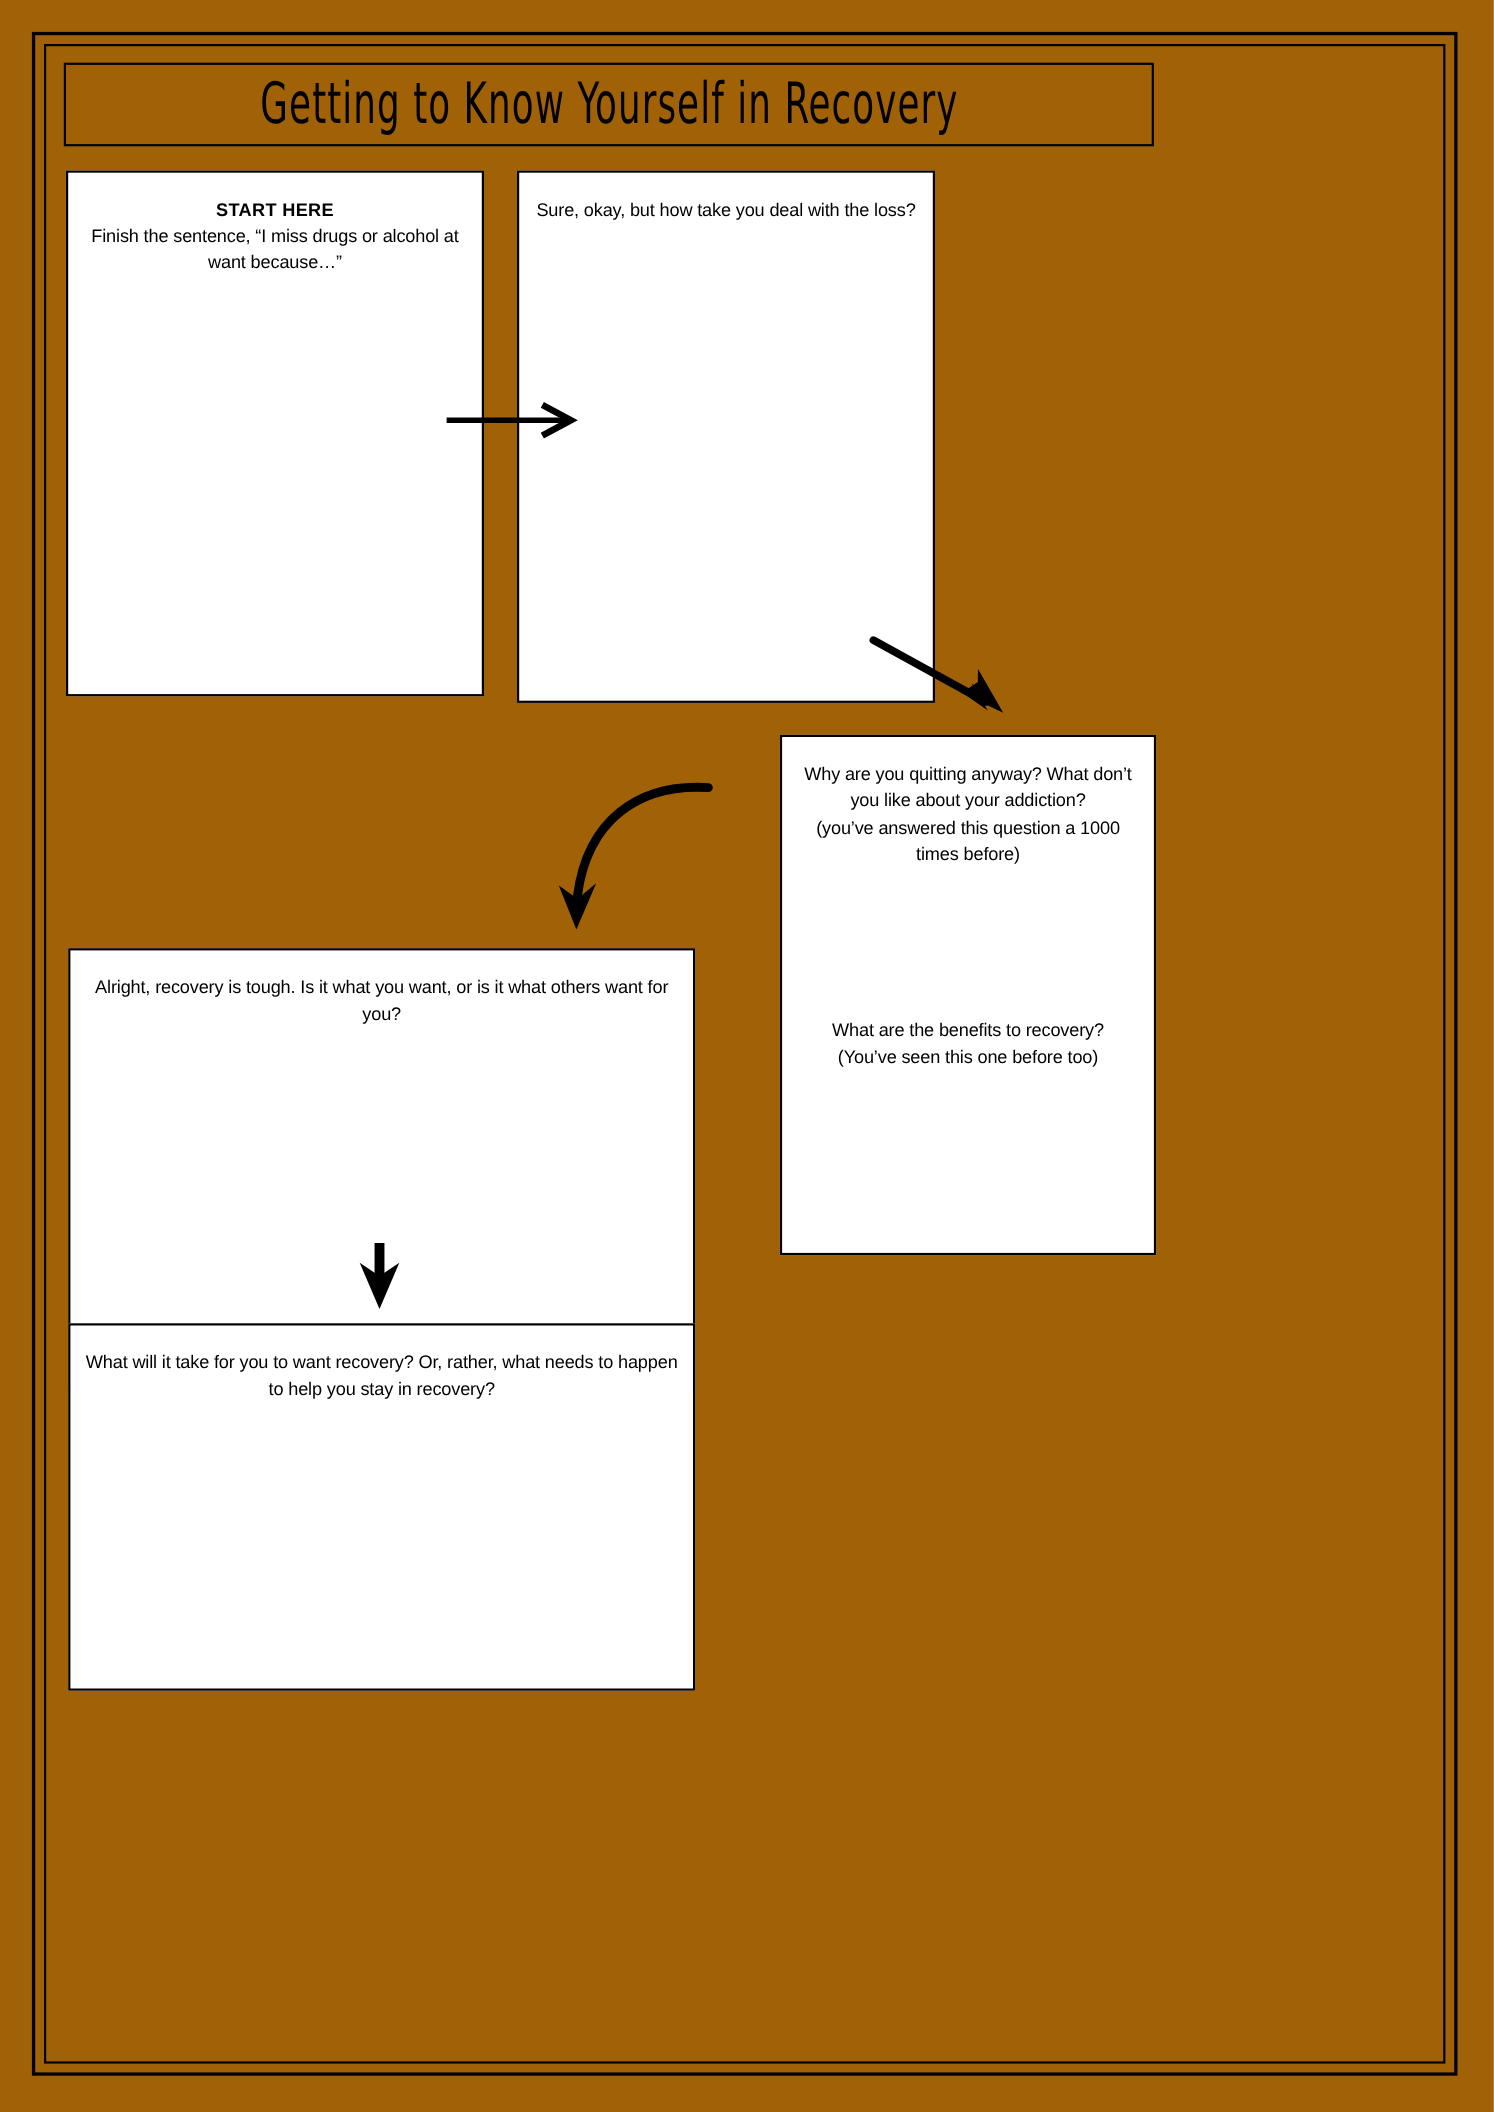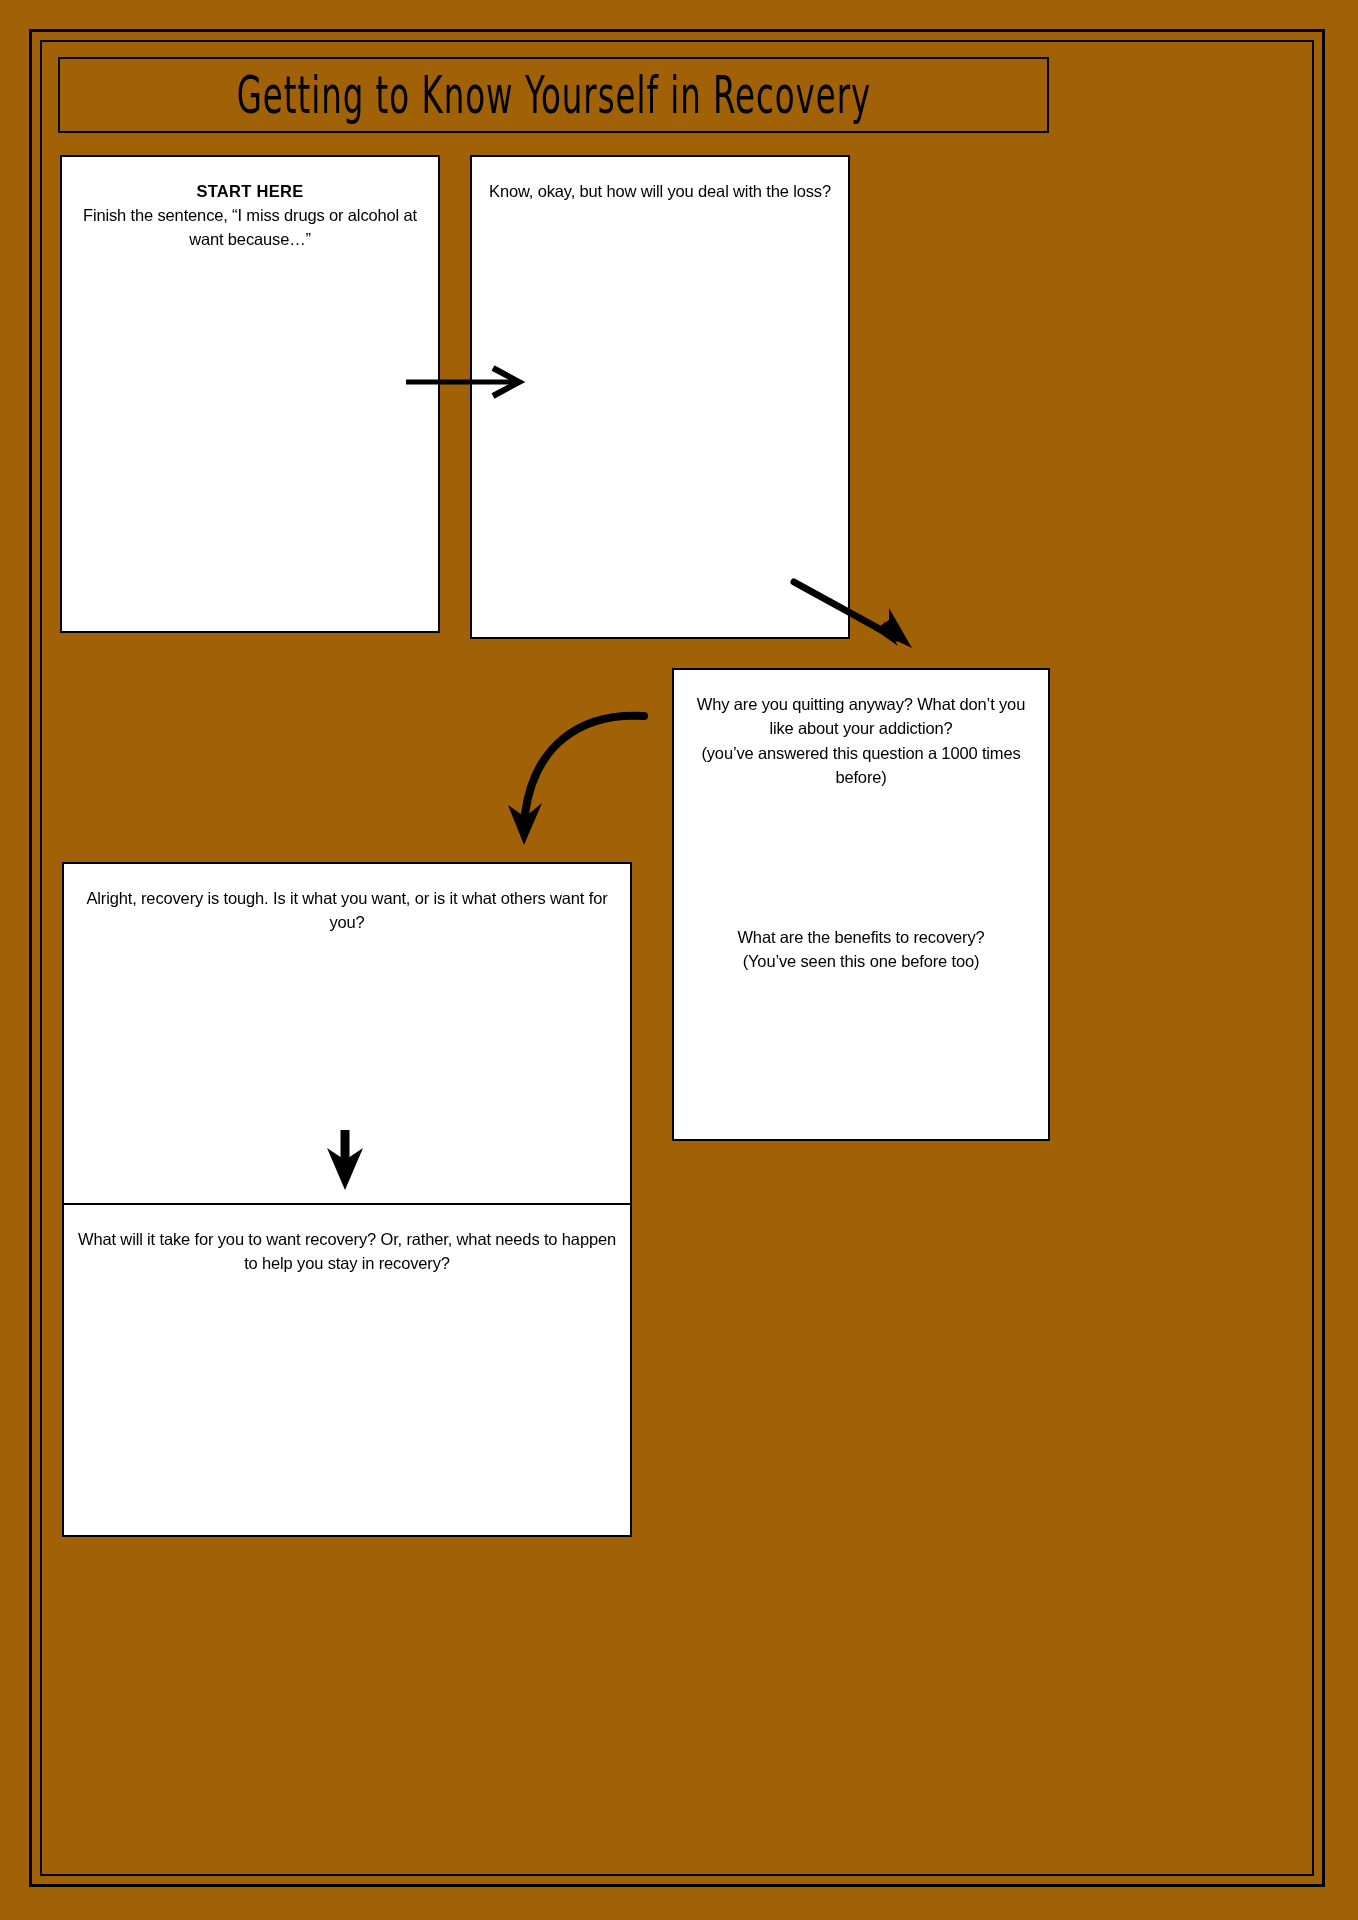--- a/index.html
+++ b/index.html
@@ -86,21 +86,21 @@
     font-weight: 400;
   }
   .prompt-text.bold-head {
     font-weight: 700;
     letter-spacing: 0.3px;
   }
 
   
   #box-start      { left: 60px;  top: 155px;  width: 380px;  height: 478px; }
   #box-loss       { left: 470px; top: 155px;  width: 380px;  height: 484px; }
-  #box-why        { left: 672px; top: 668px;  width: 378px;  height: 473px; }
+  #box-why        { left: 709px; top: 668px;  width: 342px;  height: 473px; }
   #box-tough      { left: 62px;  top: 862px;  width: 570px;  height: 401px; }
   #box-take       { left: 62px;  top: 1203px; width: 570px;  height: 334px; }
 
   #start-head { top: 22px; }
   #start-body { top: 46px; }
 
   #why-part-a { top: 22px; }
   #why-part-b { top: 255px; }
 
   
@@ -124,21 +124,21 @@
   <div id="title-box">
     <div id="title-text">Getting to Know Yourself in Recovery</div>
   </div>
 
   <div class="prompt-box" id="box-start">
     <div class="prompt-text bold-head" id="start-head">START HERE</div>
     <div class="prompt-text" id="start-body">Finish the sentence, “I miss drugs or alcohol at want because…”</div>
   </div>
 
   <div class="prompt-box" id="box-loss">
-    <div class="prompt-text">Know, okay, but how will you deal with the loss?</div>
+    <div class="prompt-text">Sure, okay, but how take you deal with the loss?</div>
   </div>
 
   <div class="prompt-box" id="box-why">
     <div class="prompt-text" id="why-part-a">Why are you quitting anyway? What don’t you like about your addiction?<br>(you’ve answered this question a 1000 times before)</div>
     <div class="prompt-text" id="why-part-b">What are the benefits to recovery?<br>(You’ve seen this one before too)</div>
   </div>
 
   <div class="prompt-box" id="box-tough">
     <div class="prompt-text">Alright, recovery is tough. Is it what you want, or is it what others want for you?</div>
   </div>

